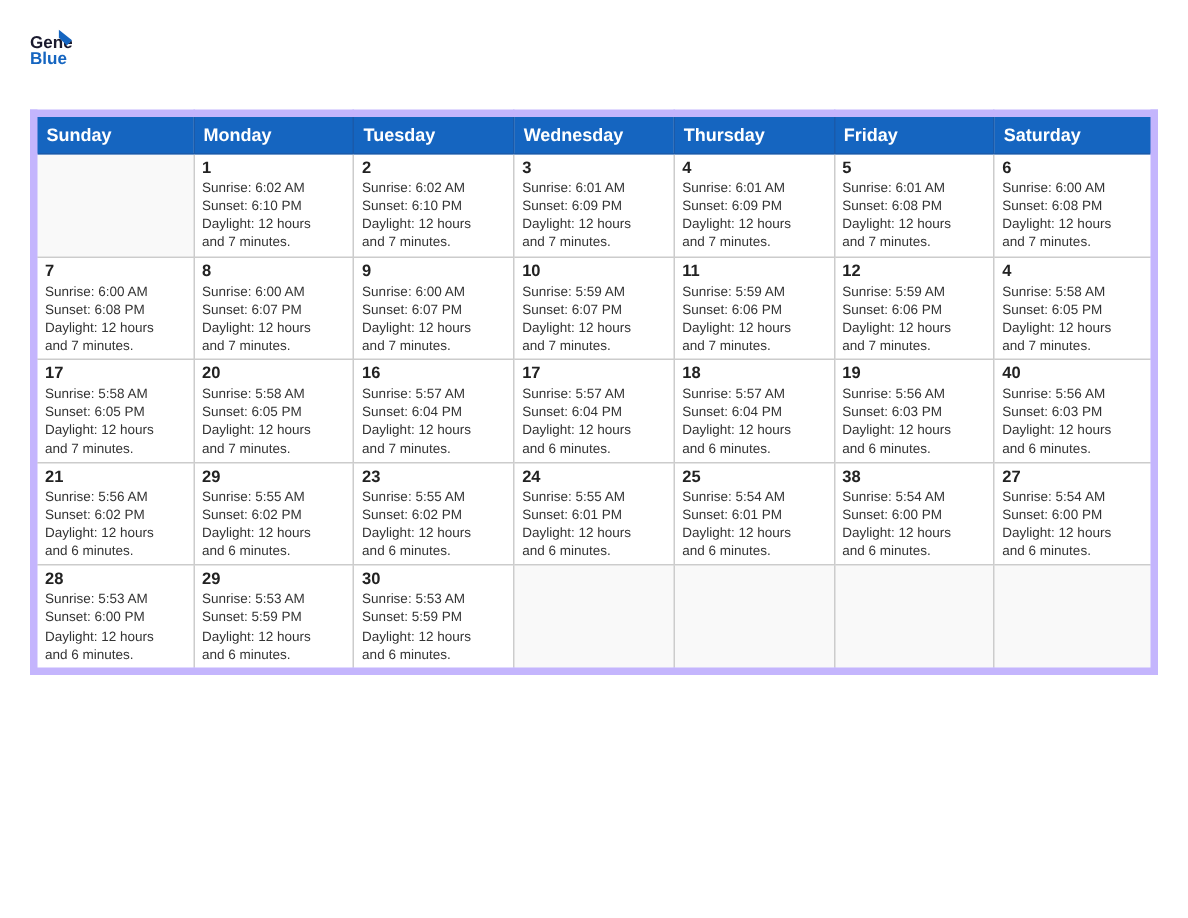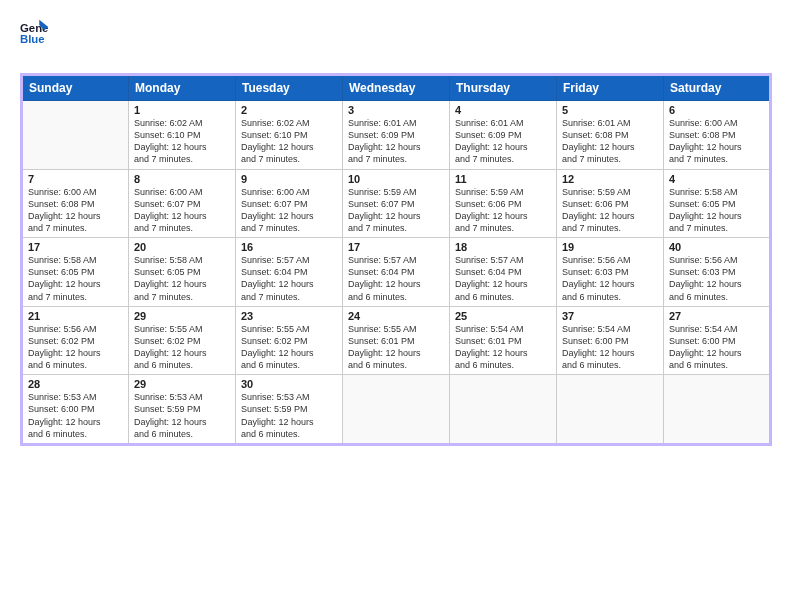--- a/index.html
+++ b/index.html
@@ -40,21 +40,21 @@
       color: #1a1a2e;
       line-height: 1.2;
     }
     .subtitle {
       font-size: 14px;
       color: #444;
     }
     .calendar {
       width: 100%;
       border-collapse: collapse;
-      border: 3px solid #c4b5fd;
+      border: 5px solid #c4b5fd;
       margin-top: 27px;
     }
     .calendar th {
       background: #1565c0;
       color: #fff;
       font-size: 12px;
       font-weight: bold;
       padding: 5px 6px;
       text-align: left;
       border: 1px solid #1a5aaa;
@@ -296,21 +296,21 @@
 and 6 minutes.</div>
           </td>
           <td>
             <div class="day-num">25</div>
             <div class="day-info" style="white-space: pre-line;">Sunrise: 5:54 AM
 Sunset: 6:01 PM
 Daylight: 12 hours
 and 6 minutes.</div>
           </td>
           <td>
-            <div class="day-num">37</div>
+            <div class="day-num">38</div>
             <div class="day-info" style="white-space: pre-line;">Sunrise: 5:54 AM
 Sunset: 6:00 PM
 Daylight: 12 hours
 and 6 minutes.</div>
           </td>
           <td>
             <div class="day-num">27</div>
             <div class="day-info" style="white-space: pre-line;">Sunrise: 5:54 AM
 Sunset: 6:00 PM
 Daylight: 12 hours

